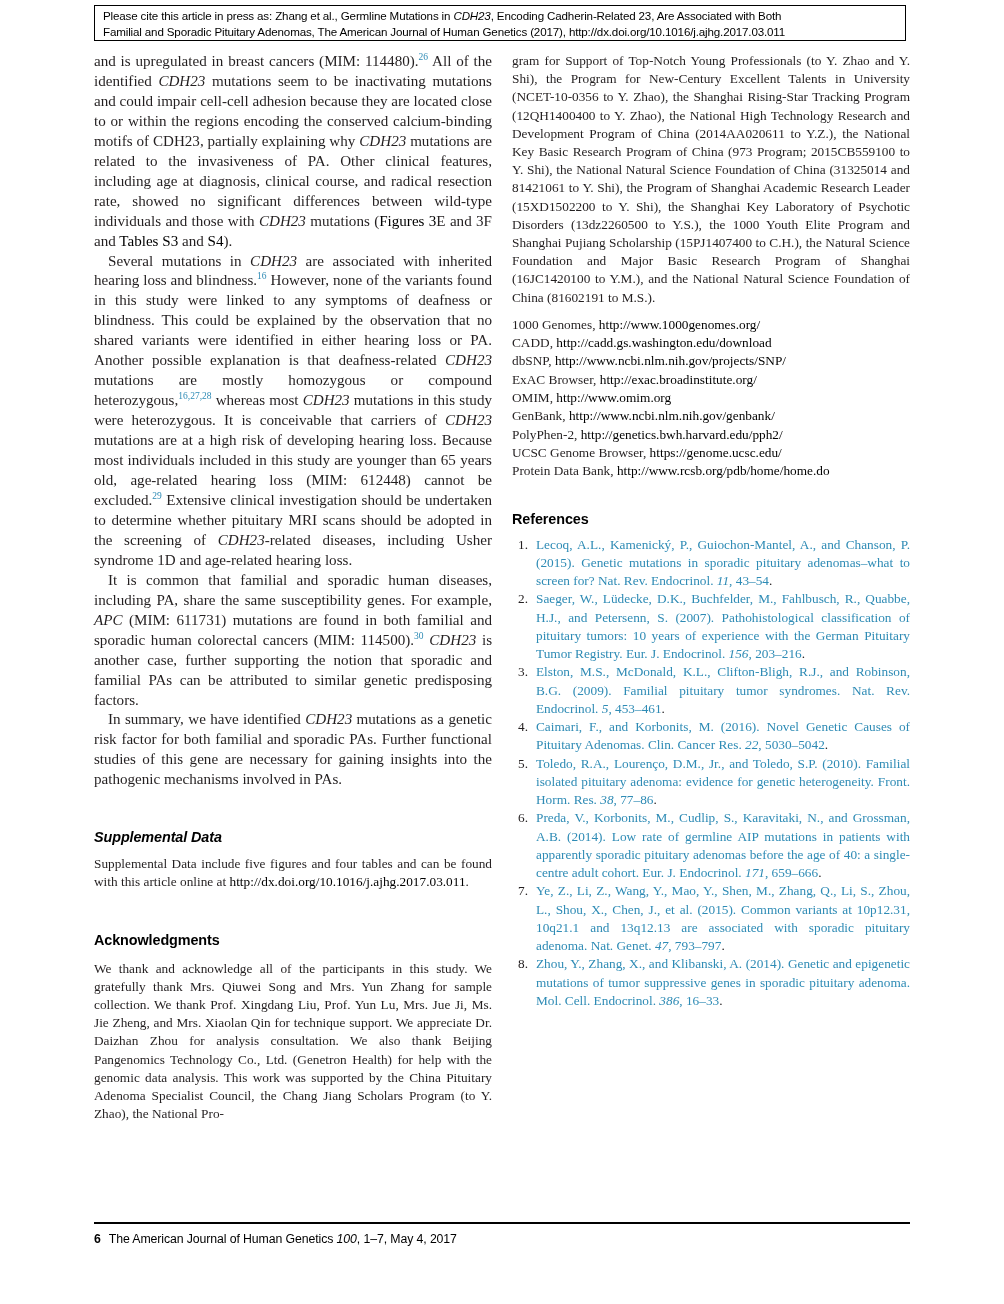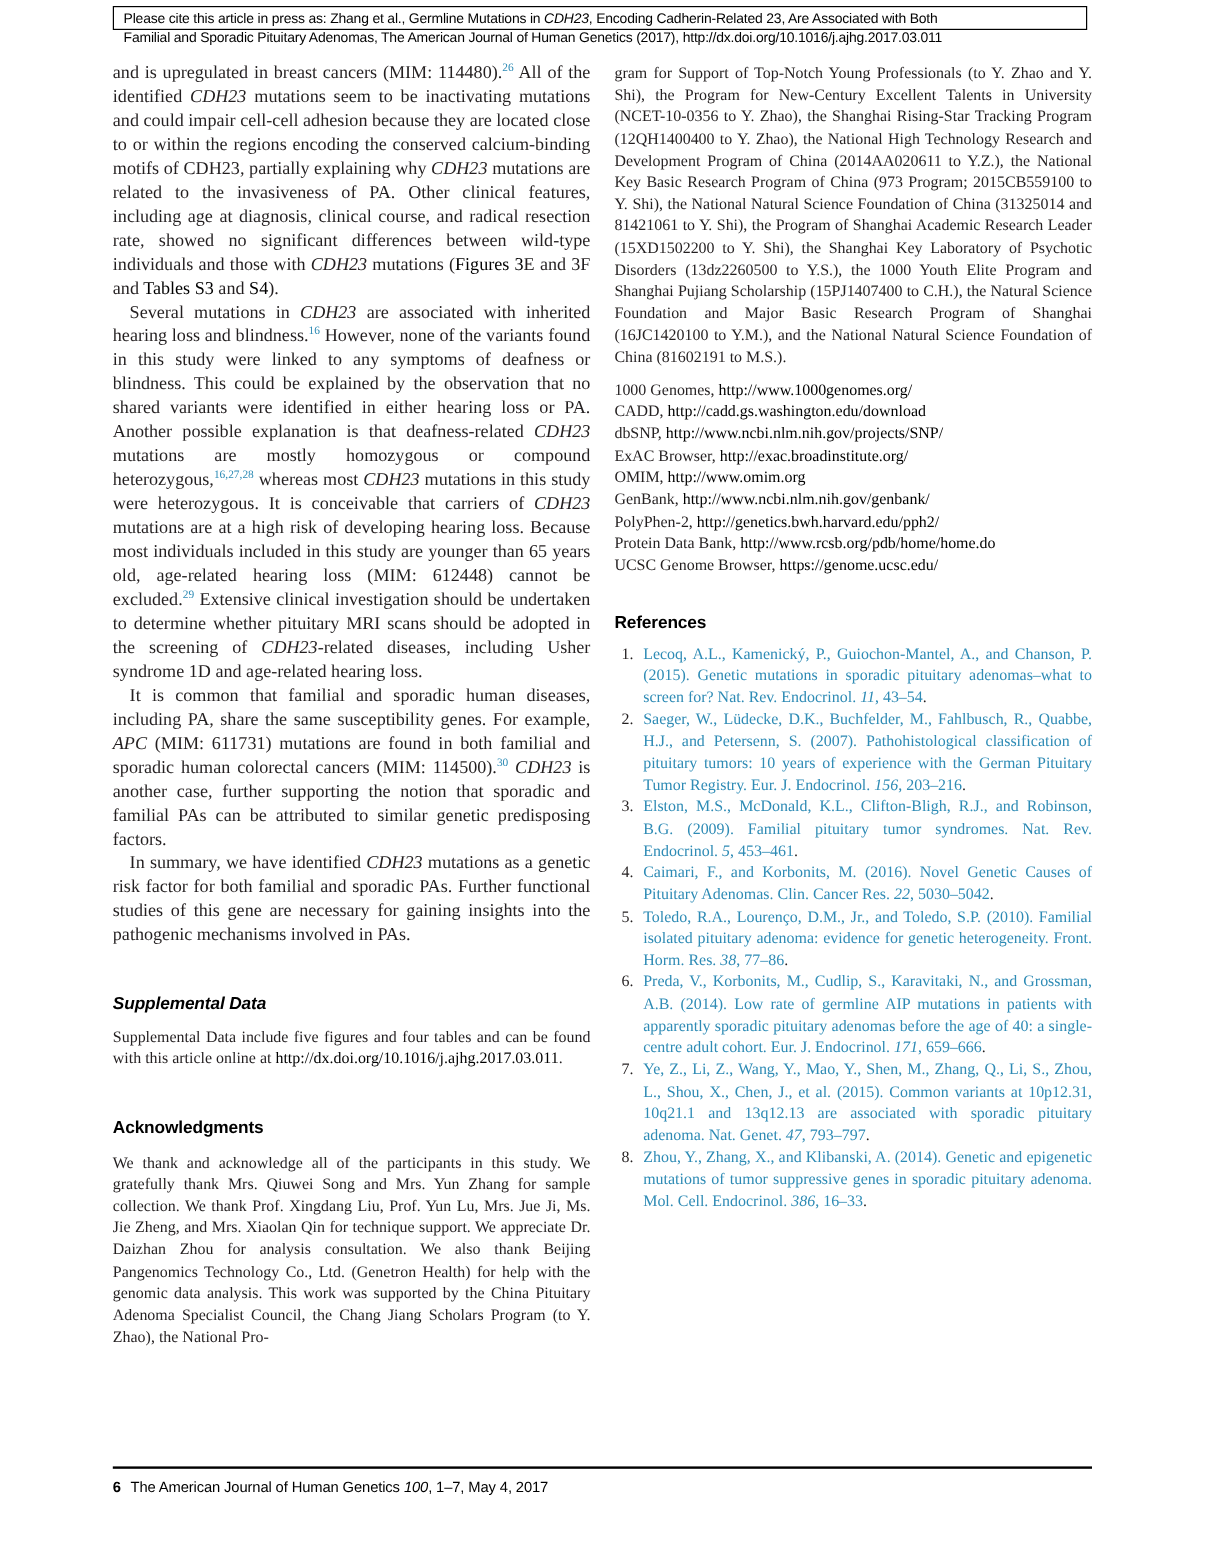--- a/index.html
+++ b/index.html
@@ -1,18 +1,18 @@
 <!DOCTYPE html>
 <html><head>
 <meta charset="utf-8">
 <style>
   html, body { margin:0; padding:0; background:#ffffff; }
   body { width:1004px; height:1304px; position:relative; overflow:hidden;
          font-family:"Liberation Serif", "DejaVu Serif", serif; color:#231f20; }
-  .cite-box { position:absolute; left:94px; top:5px; width:812px; height:20px;
+  .cite-box { position:absolute; left:94px; top:5px; width:812px; height:36px;
               border:1.6px solid #000; box-sizing:border-box; padding:2px 8px 0 8px;
               font-family:"Liberation Sans", sans-serif; font-size:11.6px; line-height:16px;
               letter-spacing:-0.15px; color:#000; }
   .cite-box i { font-style:italic; }
   .col { position:absolute; top:52px; width:398px; }
   .col-left { left:94px; }
   .col-right { left:512px; }
   .body-text { font-size:15.1px; line-height:19.95px; text-align:justify; margin:0; }
   .body-text p { margin:0; text-indent:0; }
   .body-text p.ind { text-indent:14px; }
@@ -65,22 +65,22 @@
 
 
   <div class="webres" style="margin-top:9px;">
     <div><span>1000 Genomes, </span><a class="link">http://www.1000genomes.org/</a></div>
     <div><span>CADD, </span><a class="link">http://cadd.gs.washington.edu/download</a></div>
     <div><span>dbSNP, </span><a class="link">http://www.ncbi.nlm.nih.gov/projects/SNP/</a></div>
     <div><span>ExAC Browser, </span><a class="link">http://exac.broadinstitute.org/</a></div>
     <div><span>OMIM, </span><a class="link">http://www.omim.org</a></div>
     <div><span>GenBank, </span><a class="link">http://www.ncbi.nlm.nih.gov/genbank/</a></div>
     <div><span>PolyPhen-2, </span><a class="link">http://genetics.bwh.harvard.edu/pph2/</a></div>
+    <div><span>UCSC Genome Browser, </span><a class="link">https://genome.ucsc.edu/</a></div>
     <div><span>Protein Data Bank, </span><a class="link">http://www.rcsb.org/pdb/home/home.do</a></div>
-    <div><span>UCSC Genome Browser, </span><a class="link">https://genome.ucsc.edu/</a></div>
   </div>
 
   <h3 style="margin-top:30px;">References</h3>
   <ol class="refs" style="margin-top:9px;">
     <li><span class="num">1.</span><span>Lecoq, A.L., Kamenický, P., Guiochon-Mantel, A., and Chanson, P. (2015). Genetic mutations in sporadic pituitary adenomas–what to screen for? Nat. Rev. Endocrinol. </span><i>11</i><span>, 43–54</span><span class="end">.</span></li>
     <li><span class="num">2.</span><span>Saeger, W., Lüdecke, D.K., Buchfelder, M., Fahlbusch, R., Quabbe, H.J., and Petersenn, S. (2007). Pathohistological classification of pituitary tumors: 10 years of experience with the German Pituitary Tumor Registry. Eur. J. Endocrinol. </span><i>156</i><span>, 203–216</span><span class="end">.</span></li>
     <li><span class="num">3.</span><span>Elston, M.S., McDonald, K.L., Clifton-Bligh, R.J., and Robinson, B.G. (2009). Familial pituitary tumor syndromes. Nat. Rev. Endocrinol. </span><i>5</i><span>, 453–461</span><span class="end">.</span></li>
     <li><span class="num">4.</span><span>Caimari, F., and Korbonits, M. (2016). Novel Genetic Causes of Pituitary Adenomas. Clin. Cancer Res. </span><i>22</i><span>, 5030–5042</span><span class="end">.</span></li>
     <li><span class="num">5.</span><span>Toledo, R.A., Lourenço, D.M., Jr., and Toledo, S.P. (2010). Familial isolated pituitary adenoma: evidence for genetic heterogeneity. Front. Horm. Res. </span><i>38</i><span>, 77–86</span><span class="end">.</span></li>
     <li><span class="num">6.</span><span>Preda, V., Korbonits, M., Cudlip, S., Karavitaki, N., and Grossman, A.B. (2014). Low rate of germline AIP mutations in patients with apparently sporadic pituitary adenomas before the age of 40: a single-centre adult cohort. Eur. J. Endocrinol. </span><i>171</i><span>, 659–666</span><span class="end">.</span></li>

